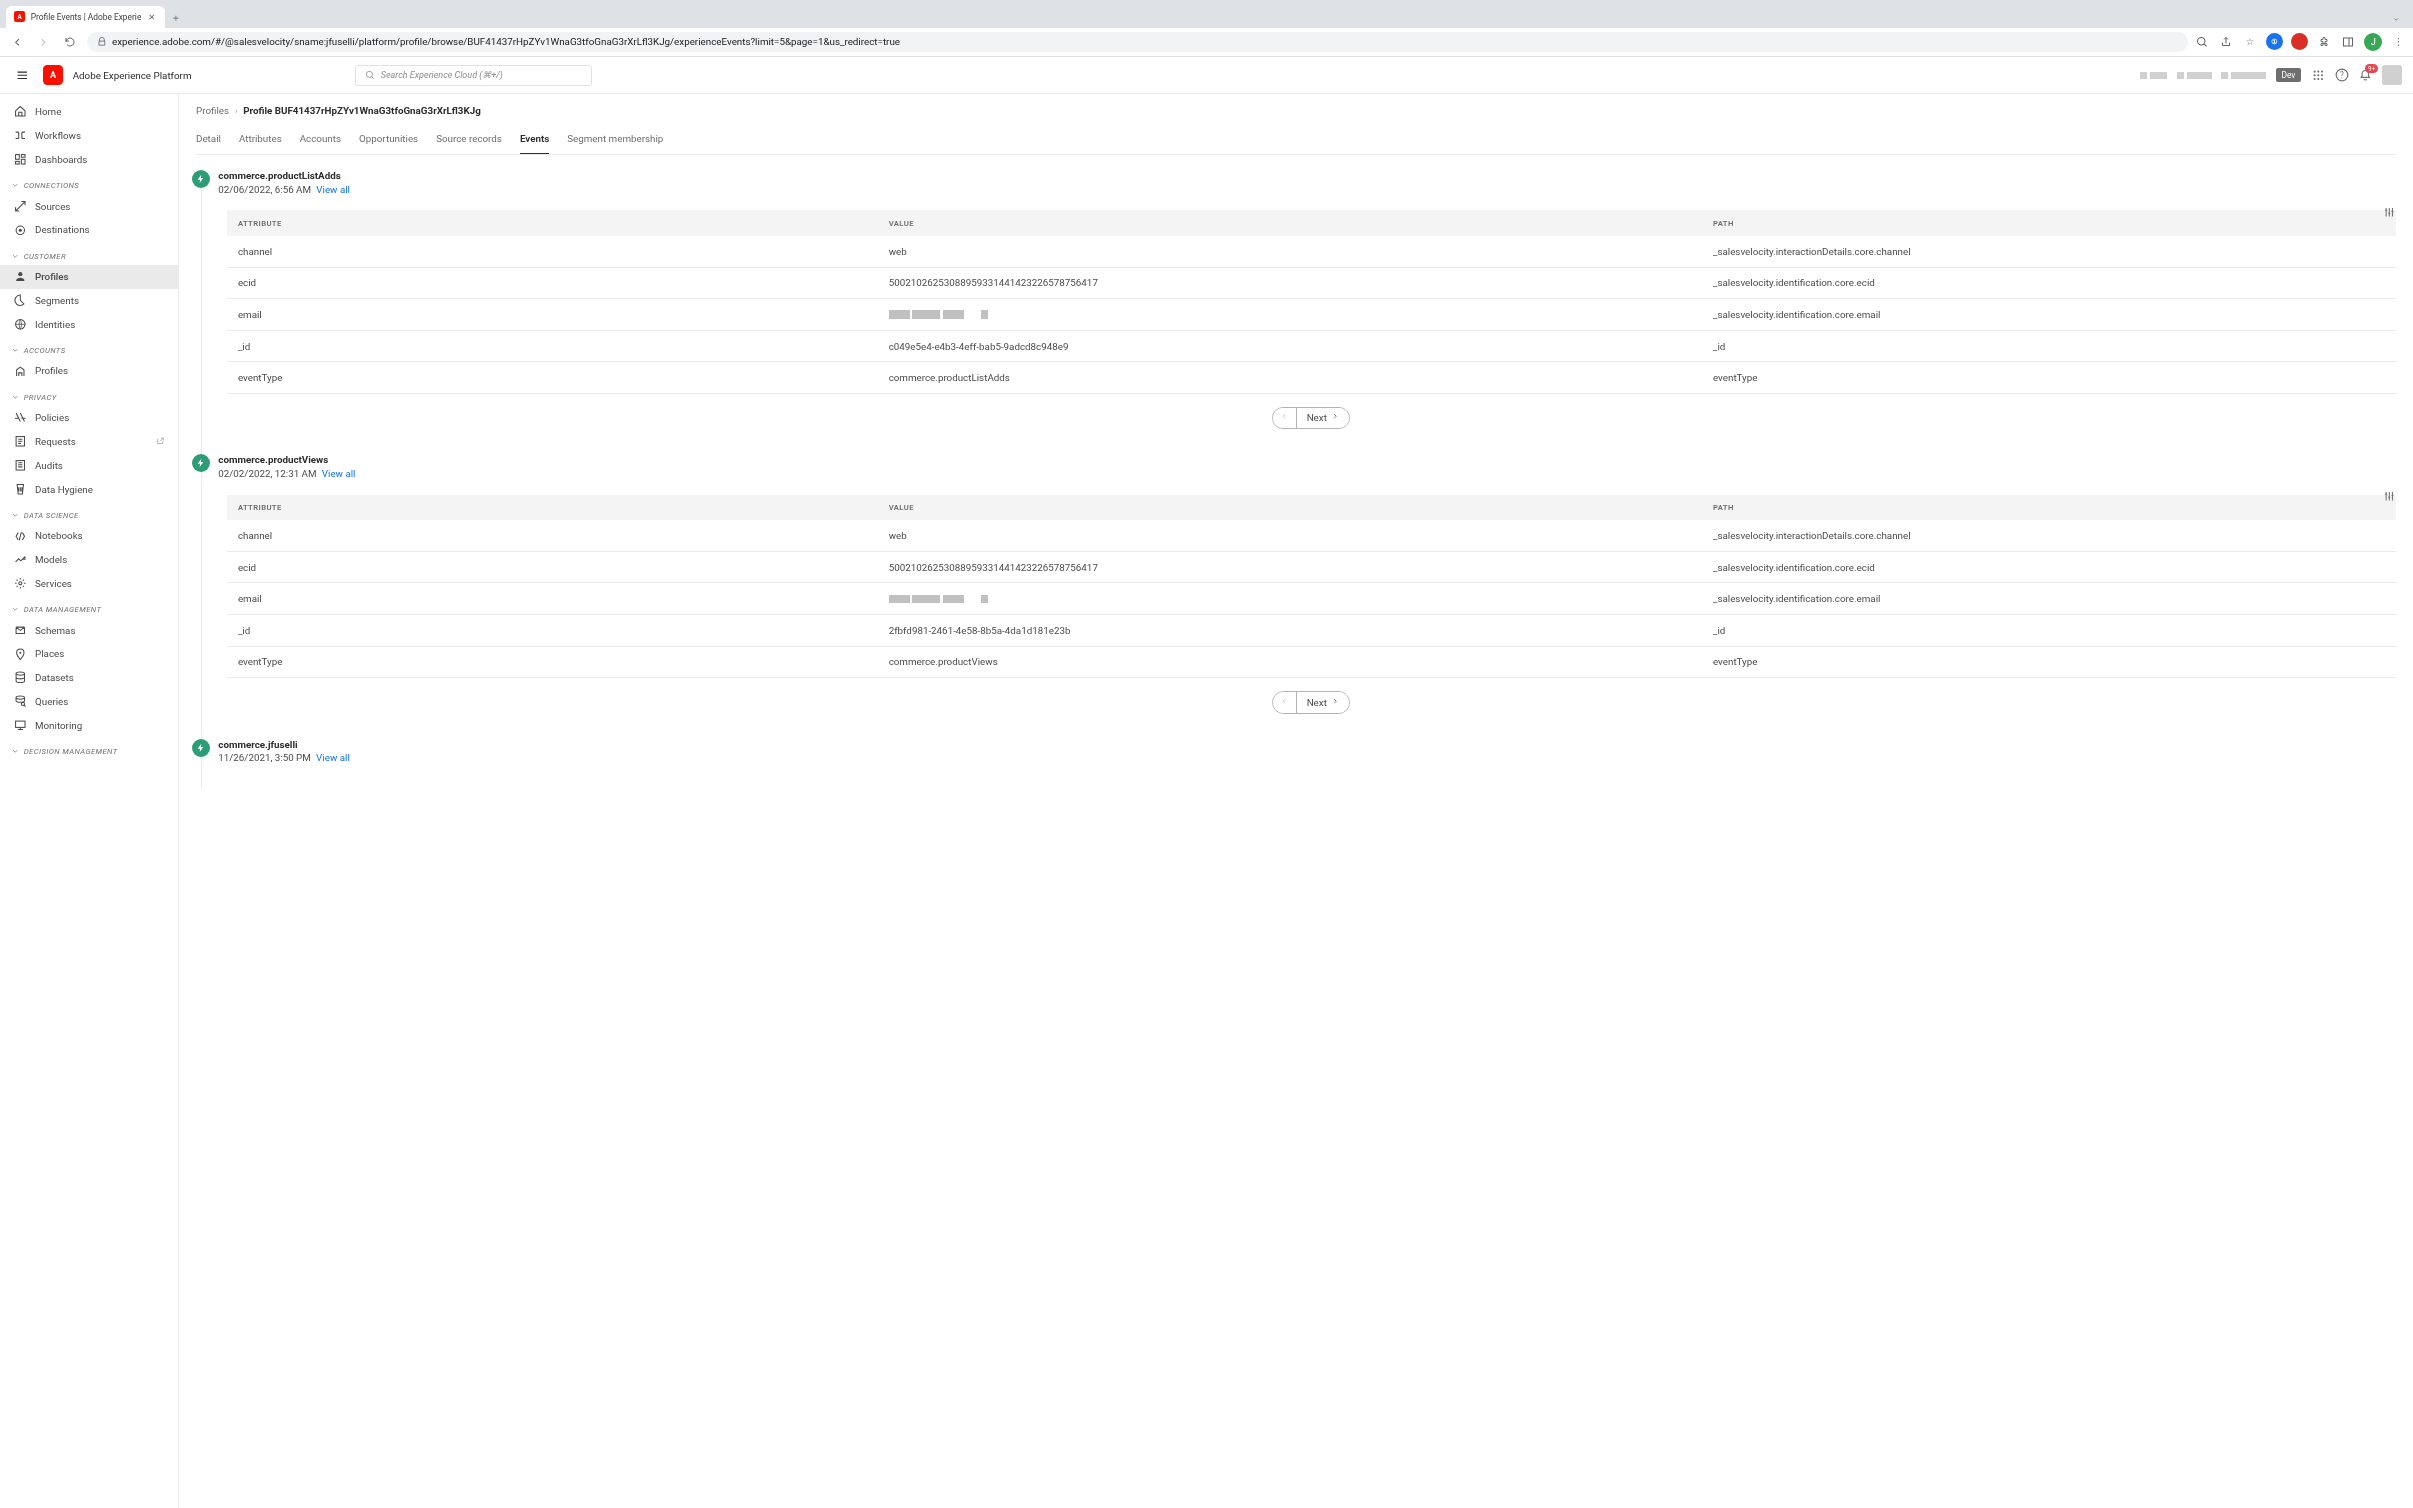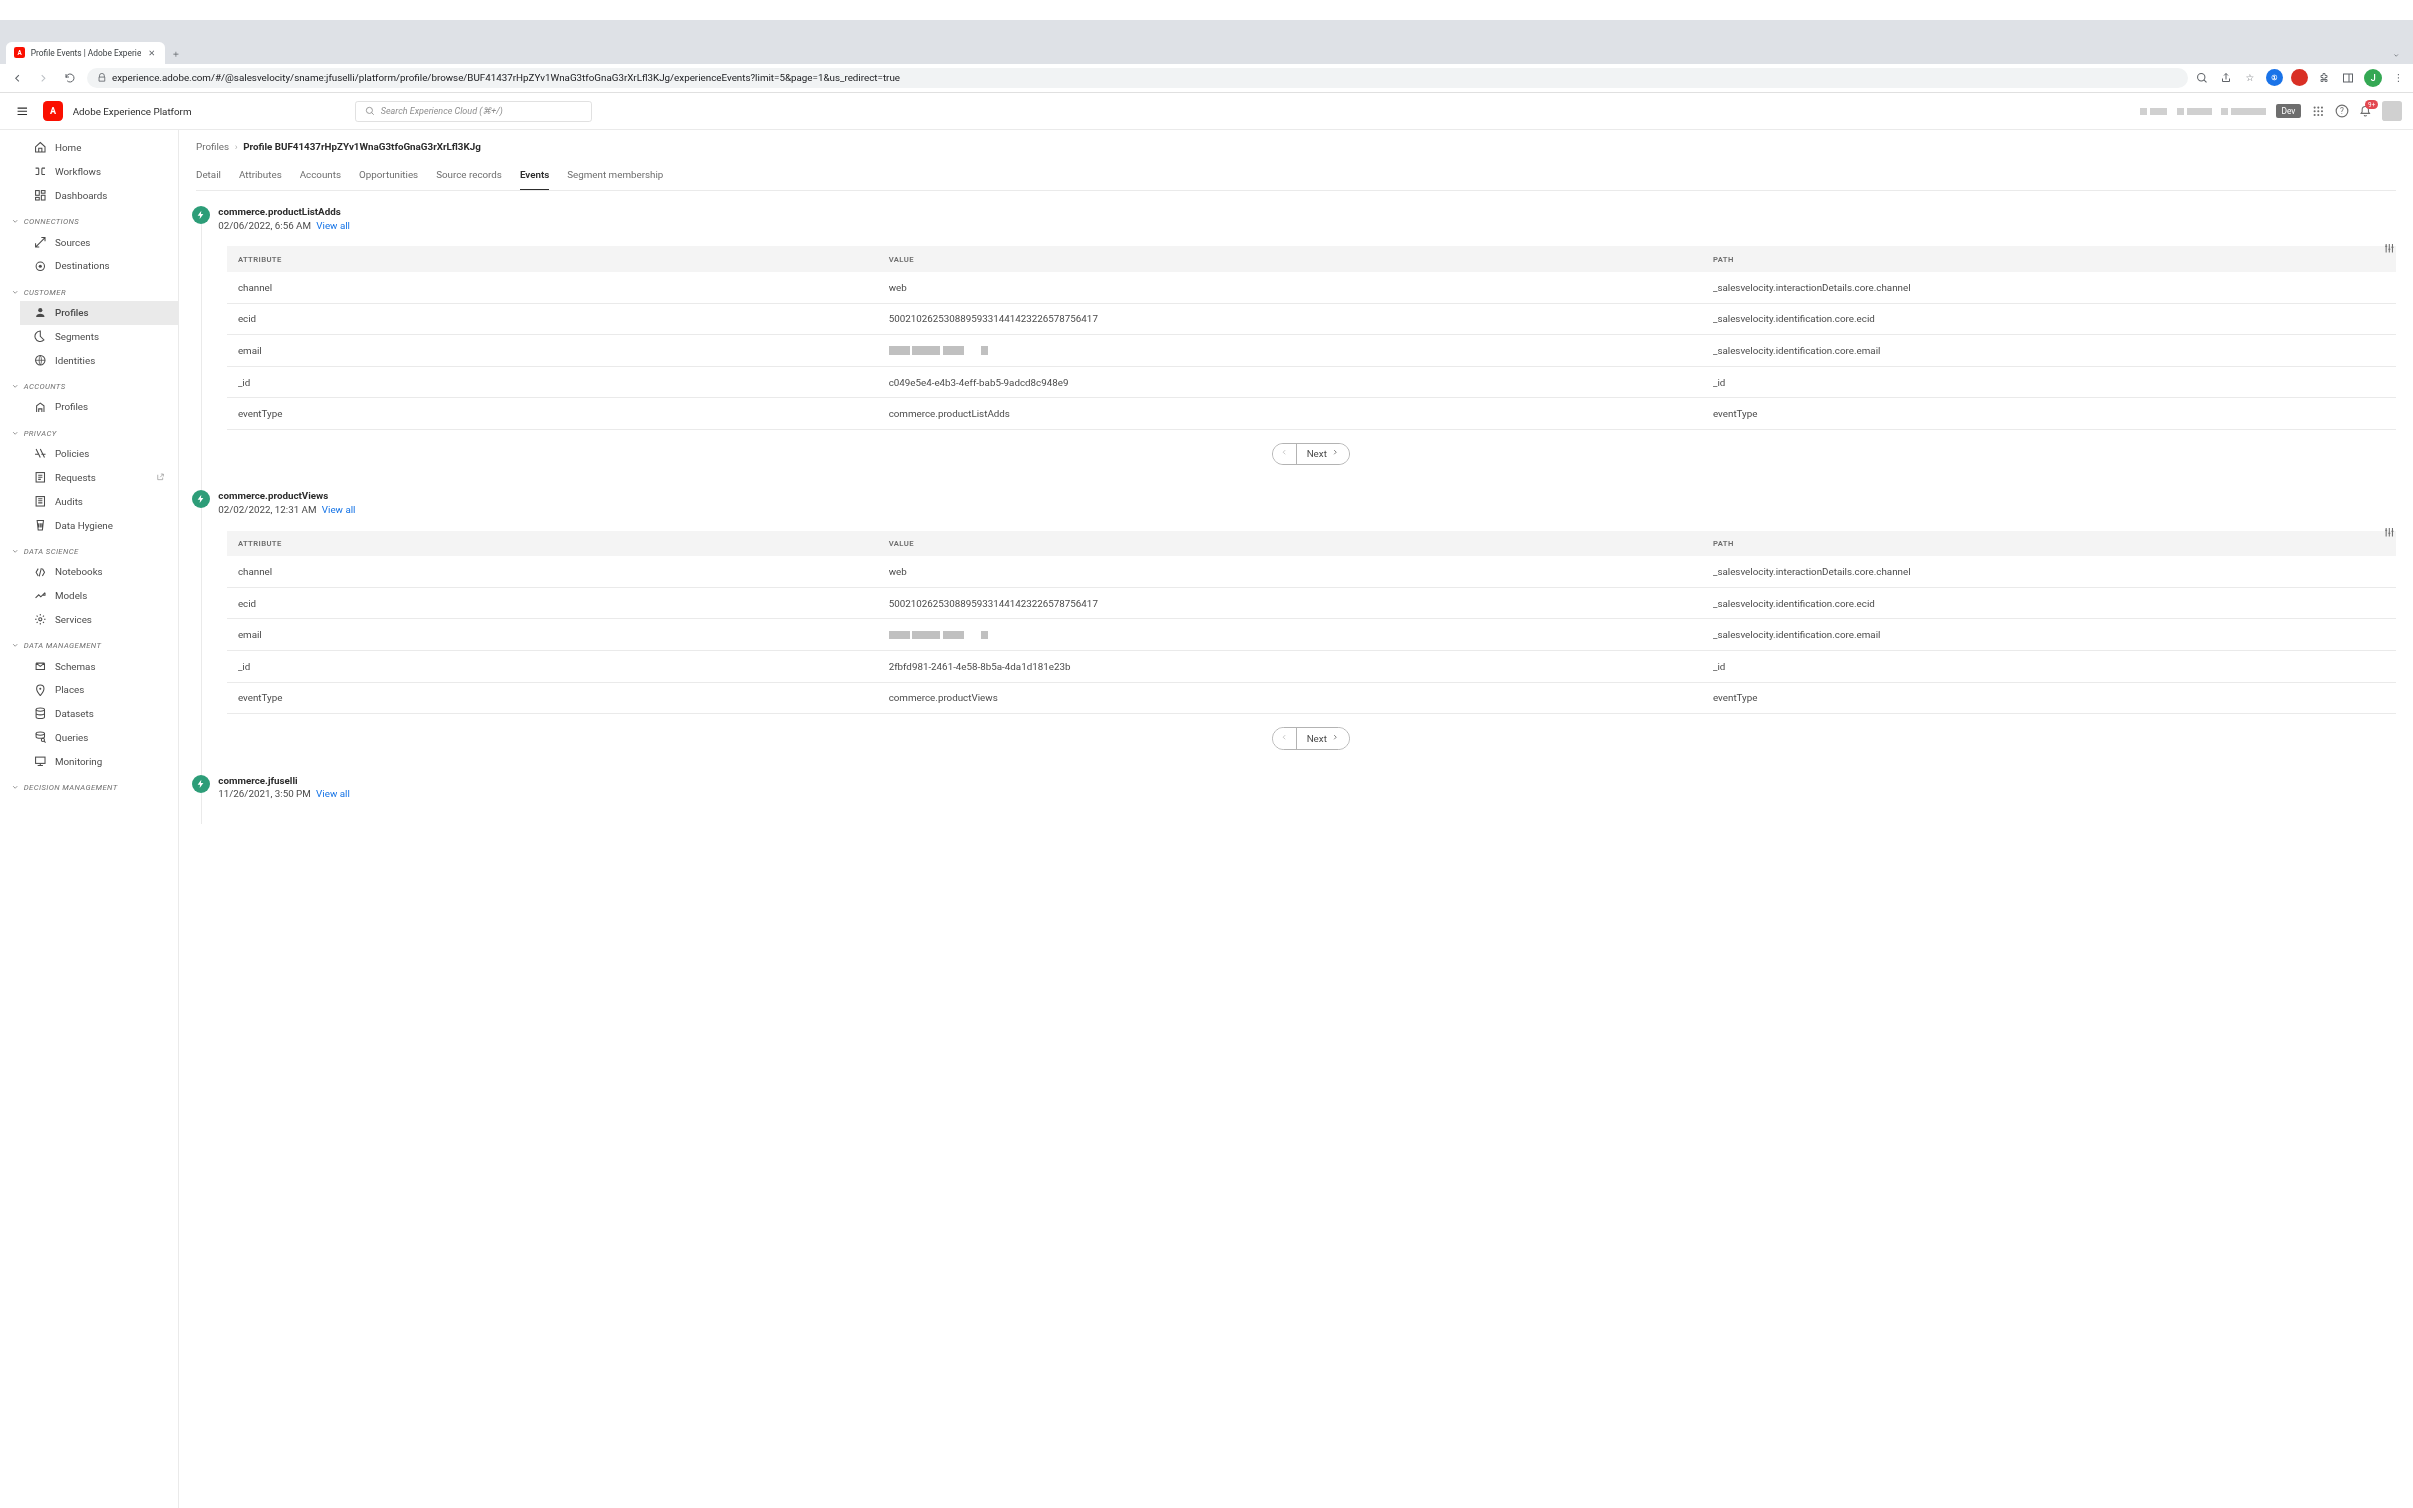--- a/index.html
+++ b/index.html
@@ -1,20 +1,20 @@
 <!DOCTYPE html>
 <html style="font-size:11.2px"><head>
 <meta charset="utf-8">
 <style>
 * { margin: 0; padding: 0; box-sizing: border-box; font-family: -apple-system, BlinkMacSystemFont, "Segoe UI", Roboto, sans-serif; }
 body { background: #fff; color: #2c2c2c; font-size: 9.8px; overflow: hidden; }
 
 
 .browser-chrome { background: #dee1e6; }
-.tab-bar { display: flex; align-items: flex-end; height: 44px; padding: 4.2px 5.6px 0; gap: 1px; margin-top: 20px; }
+.tab-bar { display: flex; align-items: flex-end; height: 28px; padding: 4.2px 5.6px 0; gap: 1px; }
 .tab { background: #fff; border-radius: 5.6px 5.6px 0 0; padding: 5.6px 8.4px; display: flex; align-items: center; gap: 5.6px; max-width: 168px; min-width: 140px; font-size: 8.4px; color: #3c4043; }
 .tab .favicon { width: 11.2px; height: 11.2px; background: #fa0f00; border-radius: 2.1px; display: flex; align-items: center; justify-content: center; }
 .tab .favicon::after { content: "A"; color: #fff; font-size: 6.3px; font-weight: bold; }
 .tab .title { flex: 1; white-space: nowrap; overflow: hidden; text-overflow: ellipsis; }
 .tab .close { width: 9.8px; height: 9.8px; color: #5f6368; cursor: pointer; display: flex; align-items: center; justify-content: center; }
 .new-tab { width: 19.6px; height: 19.6px; display: flex; align-items: center; justify-content: center; color: #5f6368; cursor: pointer; border-radius: 50%; }
 .tab-overflow { margin-left: auto; padding: 4.2px 7px; color: #5f6368; cursor: pointer; }
 
 .addr-bar { background: #fff; display: flex; padding: 4.2px 7px; gap: 7px; border-bottom: 0.7px solid #e0e0e0; }
 .nav-btn { width: 19.6px; height: 19.6px; display: flex; align-items: center; justify-content: center; color: #5f6368; cursor: pointer; border-radius: 50%; }
@@ -42,21 +42,21 @@
 .dev-badge { background: #6e6e6e; color: #fff; padding: 2.1px 5.6px; border-radius: 2px; font-size: 8.4px; }
 .hdr-icon { width: 14px; height: 14px; display: flex; align-items: center; justify-content: center; color: #6e6e6e; cursor: pointer; position: relative; }
 .notif-badge { position: absolute; top: -4.2px; right: -5.6px; background: #e34850; color: #fff; border-radius: 5.6px; font-size: 6.3px; padding: 0.7px 2.8px; min-width: 9.8px; text-align: center; }
 .user-av { width: 19.6px; height: 19.6px; background: #d0d0d0; border-radius: 2.8px; }
 
 
 .layout { display: flex; height: calc(100vh - 84px); }
 
 
 .sidebar { width: 179px; border-right: 0.7px solid #eaeaea; background: #fff; overflow-y: auto; padding: 5.6px 0; }
-.nav-item { display: flex; align-items: center; gap: 8.4px; padding: 5.6px 14px; cursor: pointer; color: #4b4b4b; font-size: 9.8px; margin-left: 20px; }
+.nav-item { display: flex; align-items: center; gap: 8.4px; padding: 5.6px 14px; cursor: pointer; color: #4b4b4b; font-size: 9.8px; }
 .nav-item.active { background: #eaeaea; font-weight: 500; }
 .nav-item .icon { width: 12.6px; height: 12.6px; display: flex; align-items: center; justify-content: center; }
 .nav-item .ext { margin-left: auto; opacity: 0.6; }
 .nav-section { display: flex; align-items: center; gap: 4.2px; padding: 9.8px 11.2px 4.2px; font-size: 7.7px; letter-spacing: 0.4px; color: #6e6e6e; cursor: pointer; font-style: italic; }
 
 
 .main { flex: 1; overflow-y: auto; padding: 11.2px 17px 28px; background: #fff; }
 .breadcrumb { display: flex; align-items: center; gap: 5.6px; font-size: 9.8px; margin-bottom: 11.2px; }
 .breadcrumb .crumb { color: #6e6e6e; }
 .breadcrumb .sep { color: #b3b3b3; }

